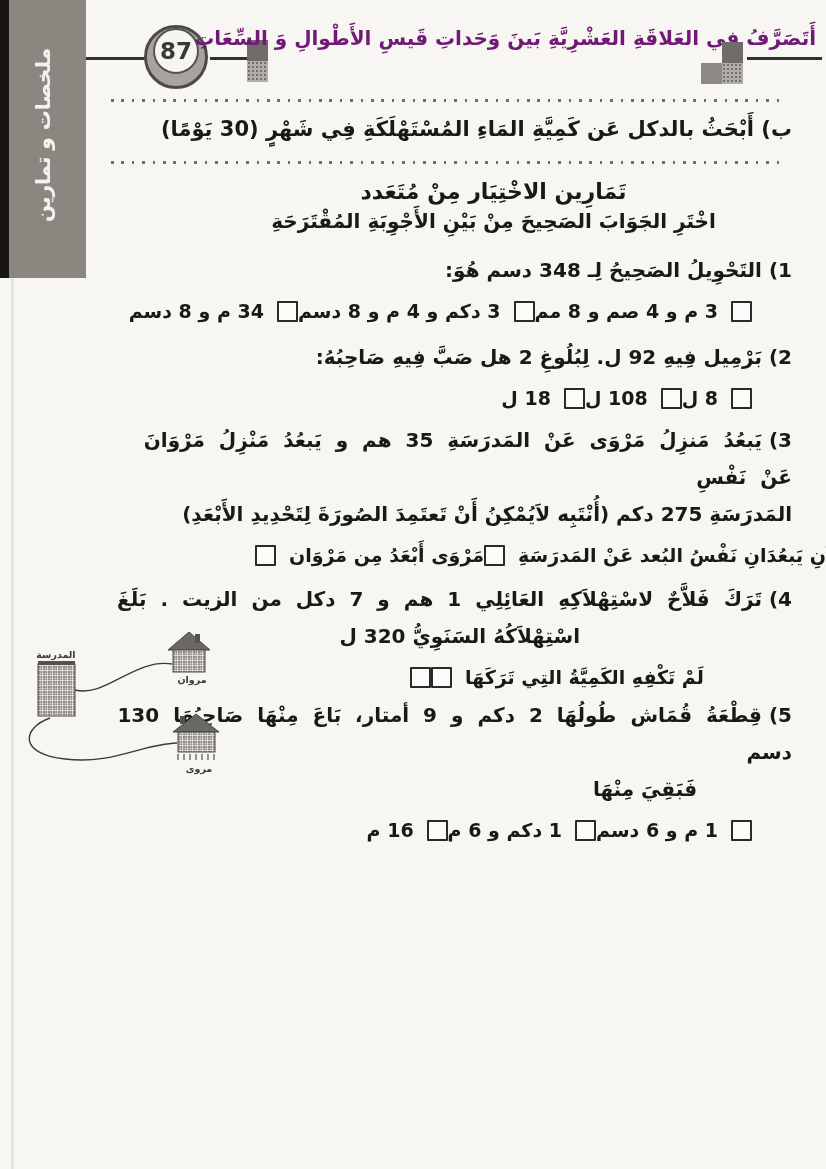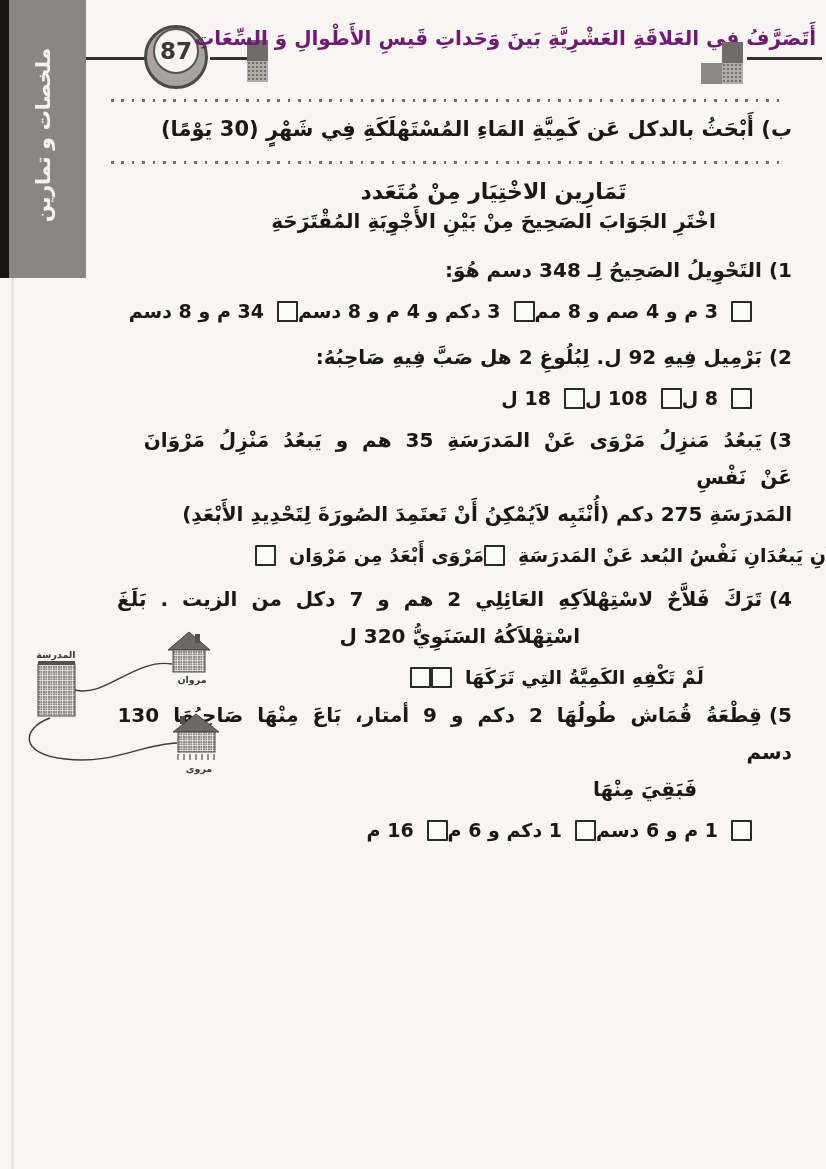--- a/index.html
+++ b/index.html
@@ -206,21 +206,21 @@
         <label class="opt">
           <span class="checkbox"></span>
           <span class="opt-label">مَرْوَانُ أَبْعَدُ مِن مَرْوَى</span>
         </label>
       </div>
     </section>
 
     <section class="q4">
       <p class="q-text">
         <span class="q-num">4)</span>
-        <span class="stretch">تَرَكَ فَلاَّحٌ لاسْتِهْلاَكِهِ العَائِلِي 2 هم و 7 دكل من الزيت . بَلَغَ</span><br>
+        <span class="stretch">تَرَكَ فَلاَّحٌ لاسْتِهْلاَكِهِ العَائِلِي 1 هم و 7 دكل من الزيت . بَلَغَ</span><br>
         <span class="cont-q4">اسْتِهْلاَكُهُ السَنَوِيُّ 320 ل</span>
       </p>
       <div class="opts opts-left opts-q4">
         <label class="opt">
           <span class="checkbox"></span>
         </label>
         <label class="opt">
           <span class="checkbox"></span>
           <span class="opt-label">لَمْ تَكْفِهِ الكَمِيَّةُ التِي تَرَكَهَا</span>
         </label>

